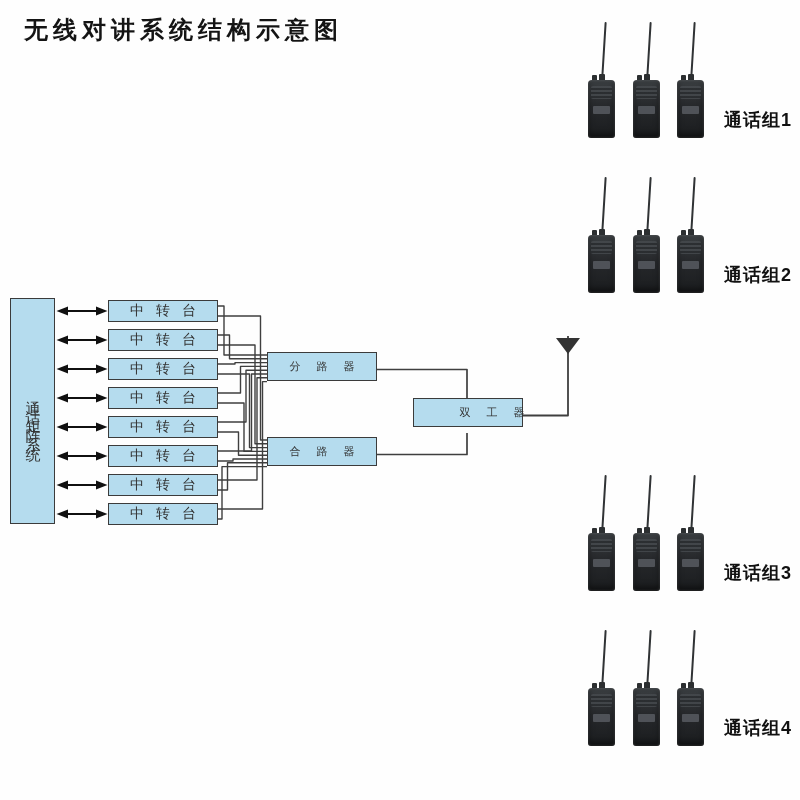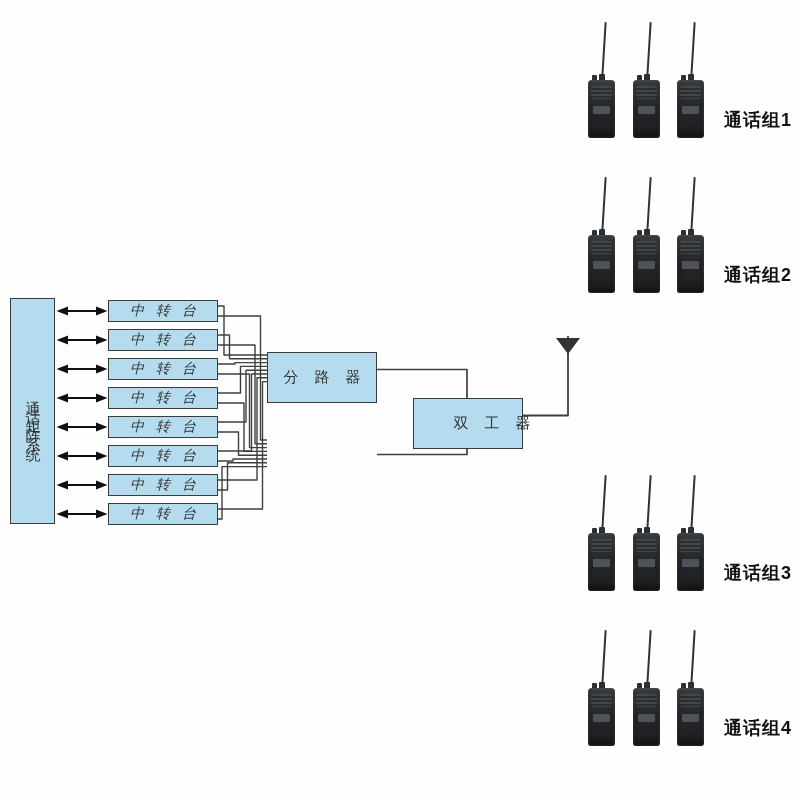--- a/index.html
+++ b/index.html
@@ -25,24 +25,24 @@
     color:var(--box-text,#333);
   }
   .box span{white-space:nowrap;}
 
   .matrix{left:10px;top:298px;width:45px;height:226px;}
   .matrix span{
     writing-mode:vertical-rl;text-orientation:upright;
     font-size:15px;letter-spacing:9px;margin-bottom:-9px;font-weight:500;
   }
 
-  .repeater{left:108px;width:110px;height:22px;font-size:14px;font-style:italic;}
+  .repeater{left:108px;width:110px;height:22px;font-size:14px;}
   .repeater span{letter-spacing:12px;margin-right:-12px;}
 
-  .unit{width:110px;height:51px;font-size:15px;}
+  .unit{width:110px;height:29px;font-size:11px;}
   .unit span{letter-spacing:16px;margin-right:-16px;}
   .splitter{left:267px;top:352px;}
   .combiner{left:267px;top:437px;}
   .duplexer{left:413px;top:398px;padding-left:48px;}
 
   .talk-group{position:absolute;left:588px;width:216px;height:122px;}
   .group-label{
     position:absolute;left:136px;top:88px;width:80px;
     font-size:18px;font-weight:bold;color:#111;letter-spacing:1px;
     white-space:nowrap;
@@ -71,20 +71,21 @@
   .r-disp{
     position:absolute;left:5px;top:26px;width:17px;height:8px;
     background:#54585d;border-radius:1px;opacity:.9;
   }
 </style>
 </head>
 <body>
 
 <div class="stage">
 
+  <h1 class="page-title">无线对讲系统结构示意图</h1>
 
   <svg id="wiring" viewBox="0 0 800 800">
       <polyline points="66,311 98,311" fill="none" stroke="#101010" stroke-width="2" stroke-linejoin="round"></polyline>
       <polygon points="56.5,311 68,306.5 68,315.5" fill="#101010"></polygon>
       <polygon points="107.5,311 96,306.5 96,315.5" fill="#101010"></polygon>
       <polyline points="218,306 224,306 224,355 267,355" fill="none" stroke="#3f3f3f" stroke-width="1.4" stroke-linejoin="round"></polyline>
       <polyline points="218,316 260.5,316 260.5,440 267,440" fill="none" stroke="#3f3f3f" stroke-width="1.4" stroke-linejoin="round"></polyline>
       <polyline points="66,340 98,340" fill="none" stroke="#101010" stroke-width="2" stroke-linejoin="round"></polyline>
       <polygon points="56.5,340 68,335.5 68,344.5" fill="#101010"></polygon>
       <polygon points="107.5,340 96,335.5 96,344.5" fill="#101010"></polygon>
@@ -151,20 +152,23 @@
   <div class="box repeater" style="top:474px">
     <span>中转台</span>
   </div>
   <div class="box repeater" style="top:503px">
     <span>中转台</span>
   </div>
 
   <div class="box unit splitter">
     <span>分路器</span>
   </div>
+  <div class="box unit combiner">
+    <span>合路器</span>
+  </div>
   <div class="box unit duplexer">
     <span>双工器</span>
   </div>
 
   <div class="talk-group" style="top:20px">
       <div class="radio" style="left: 0px;">
         <div class="r-ant"></div>
         <div class="r-knob k1"></div>
         <div class="r-knob k2"></div>
         <div class="r-body">

